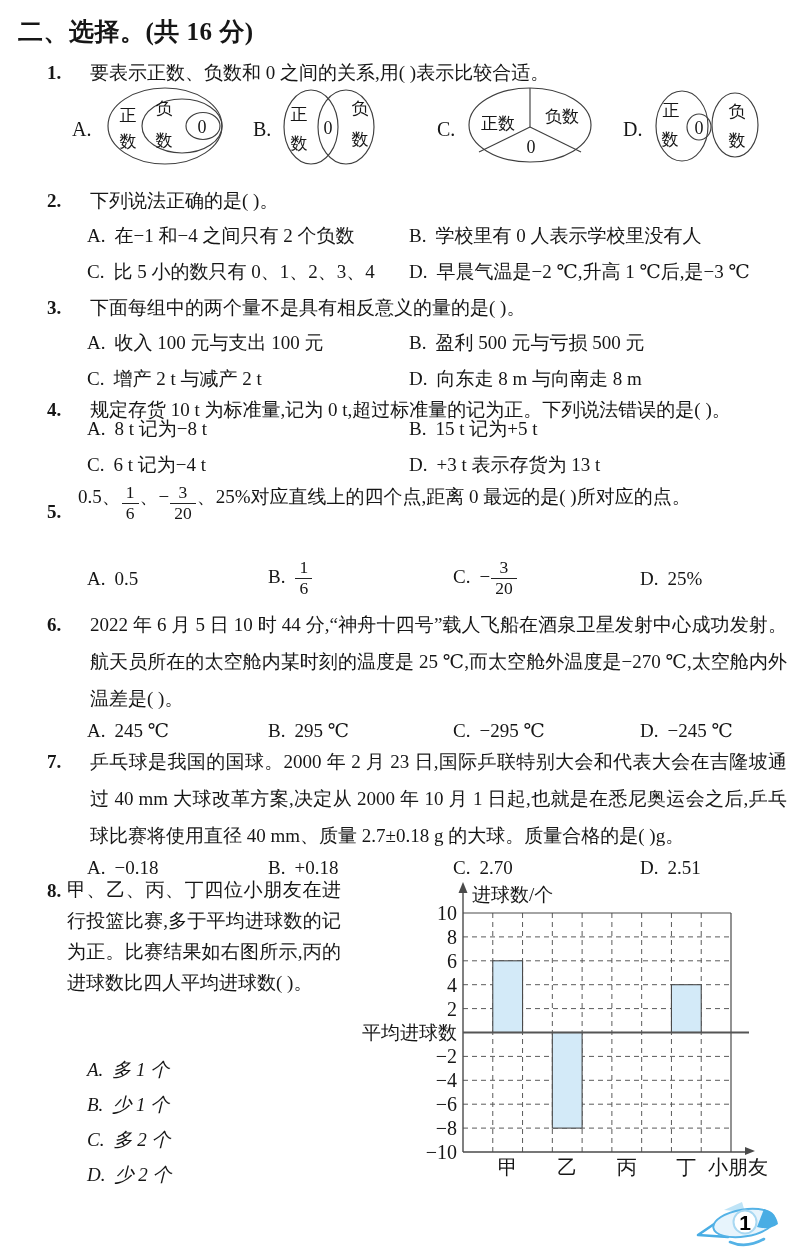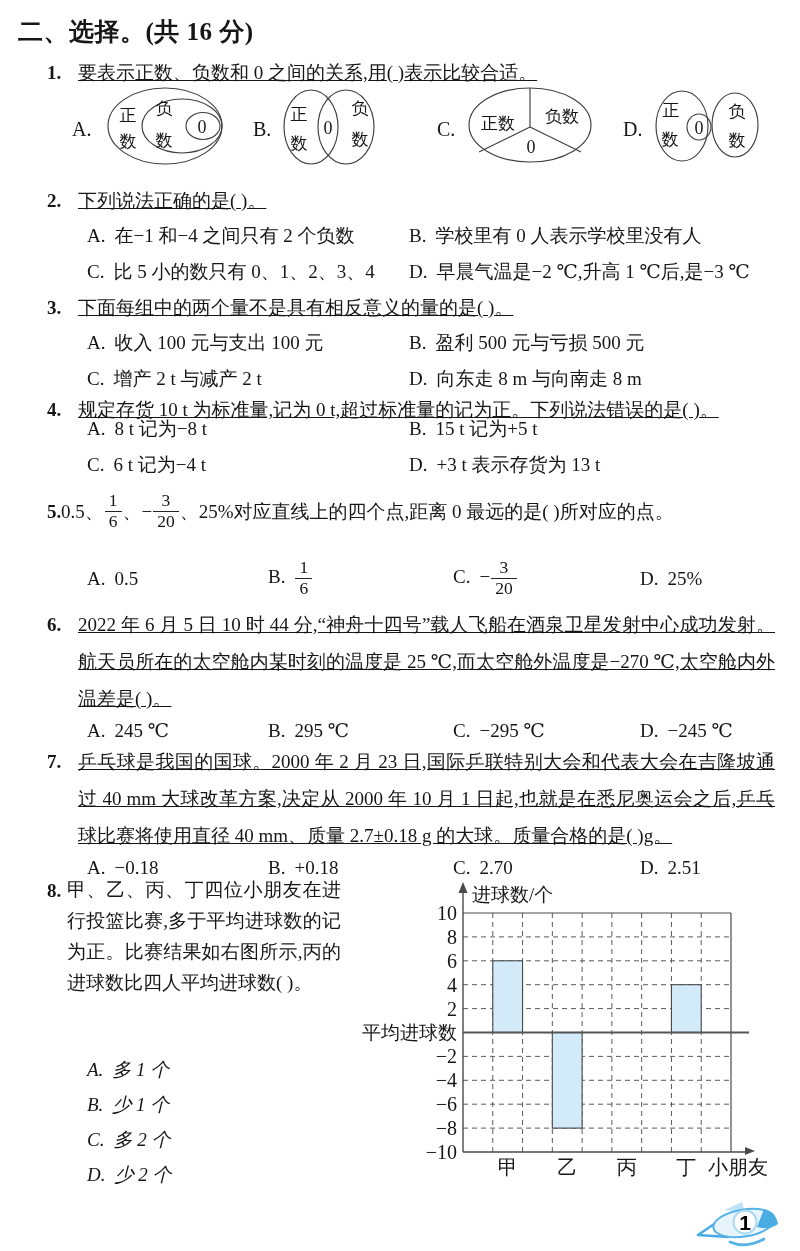--- a/index.html
+++ b/index.html
@@ -9,33 +9,33 @@
     font-family:"Liberation Serif","DejaVu Serif",serif;
     color:#161616; font-size:19px;
   }
   .section-title {
     position:absolute; left:18px; top:15px;
     font-size:25px; font-weight:bold; letter-spacing:0.5px;
   }
   .q { position:absolute; left:47px; width:721px; }
   .qnum { position:absolute; left:0; top:0; font-weight:bold; line-height:37px; }
   .qtext {
-    margin-left:31px; width:697px; line-height:37px;
-    text-align:justify; text-justify:inter-character;text-decoration:underline;
+    margin-left:43px; width:697px; line-height:37px;
+    text-align:justify; text-justify:inter-character;
   }
   .oneline { white-space:nowrap; text-align:left; }
   .opts { position:absolute; left:40px; right:0; display:grid; }
   .two  { grid-template-columns:322px 1fr; grid-auto-rows:36px; line-height:36px; }
   .four { grid-template-columns:181px 185px 187px 1fr; line-height:36px; }
   .fourtall { align-items:center; height:54px; }
   .olabel { margin-right:9px; }
   .frac { display:inline-block; text-align:center; vertical-align:middle; font-size:17.5px; line-height:1.12; margin:0 1px; position:relative; top:-1px; }
   .frac .num { display:block; padding:0 4px; }
   .frac .den { display:block; padding:0 4px; border-top:1.3px solid #222; }
-  .stem5 { margin-left:14px; height:56px; display:flex; align-items:center; white-space:nowrap; }
+  .stem5 { margin-left:31px; height:56px; display:flex; align-items:flex-start; white-space:nowrap; }
   .q8text {
     margin-left:20px; width:274px; line-height:31px;
     text-align:justify; text-justify:inter-character;
   }
   .q8opts { position:absolute; left:40px; top:178px; line-height:35px; white-space:nowrap;font-style:italic; }
   .diagram-svg { position:absolute; left:0; top:82px; width:800px; height:100px; overflow:visible; }
   .diagram-svg text { font-family:inherit; }
   #chart { position:absolute; left:356px; top:870px; width:412px; height:312px; overflow:visible; font-family:inherit; }
   #rocket { position:absolute; left:688px; top:1198px; width:94px; height:52px; overflow:visible; }
 </style>

